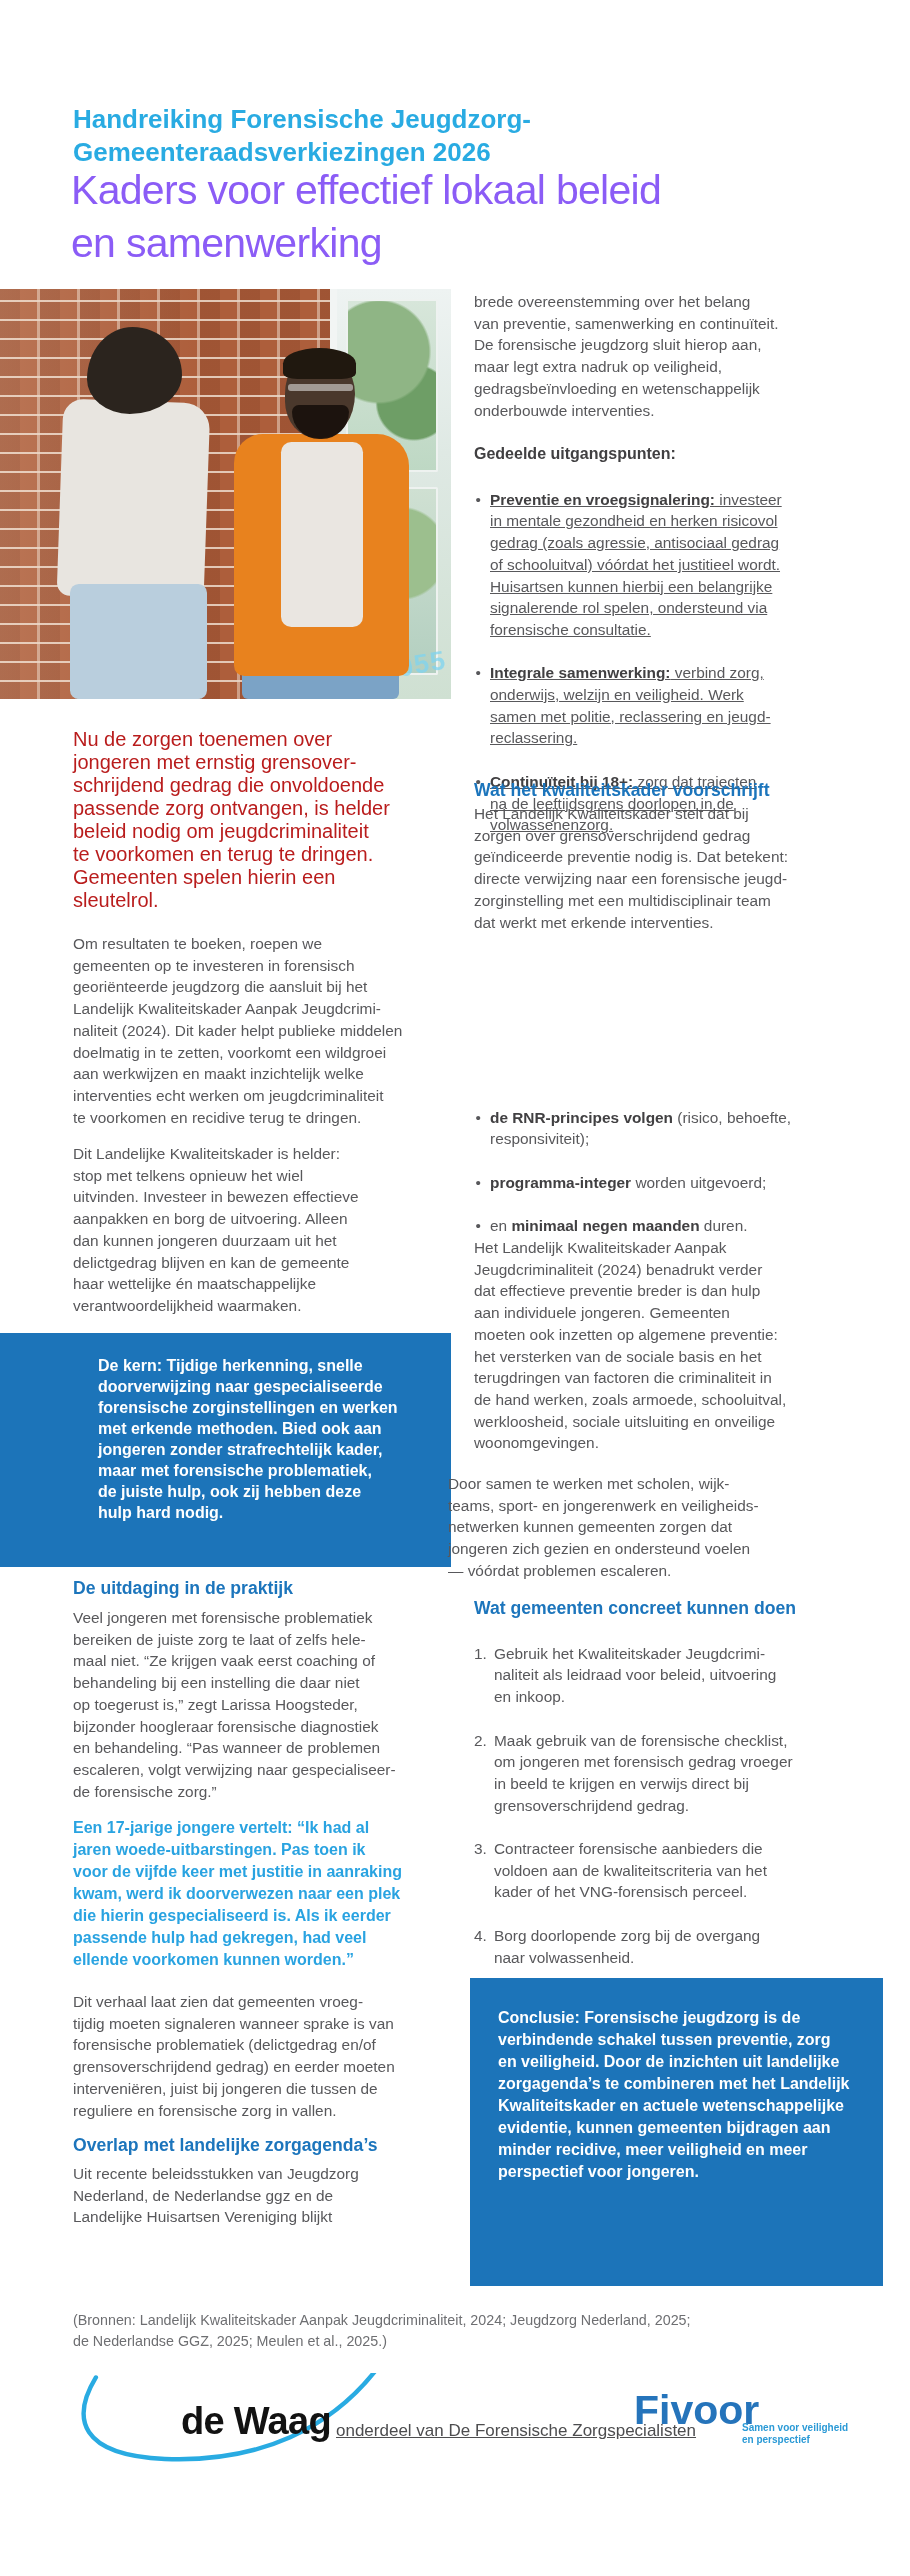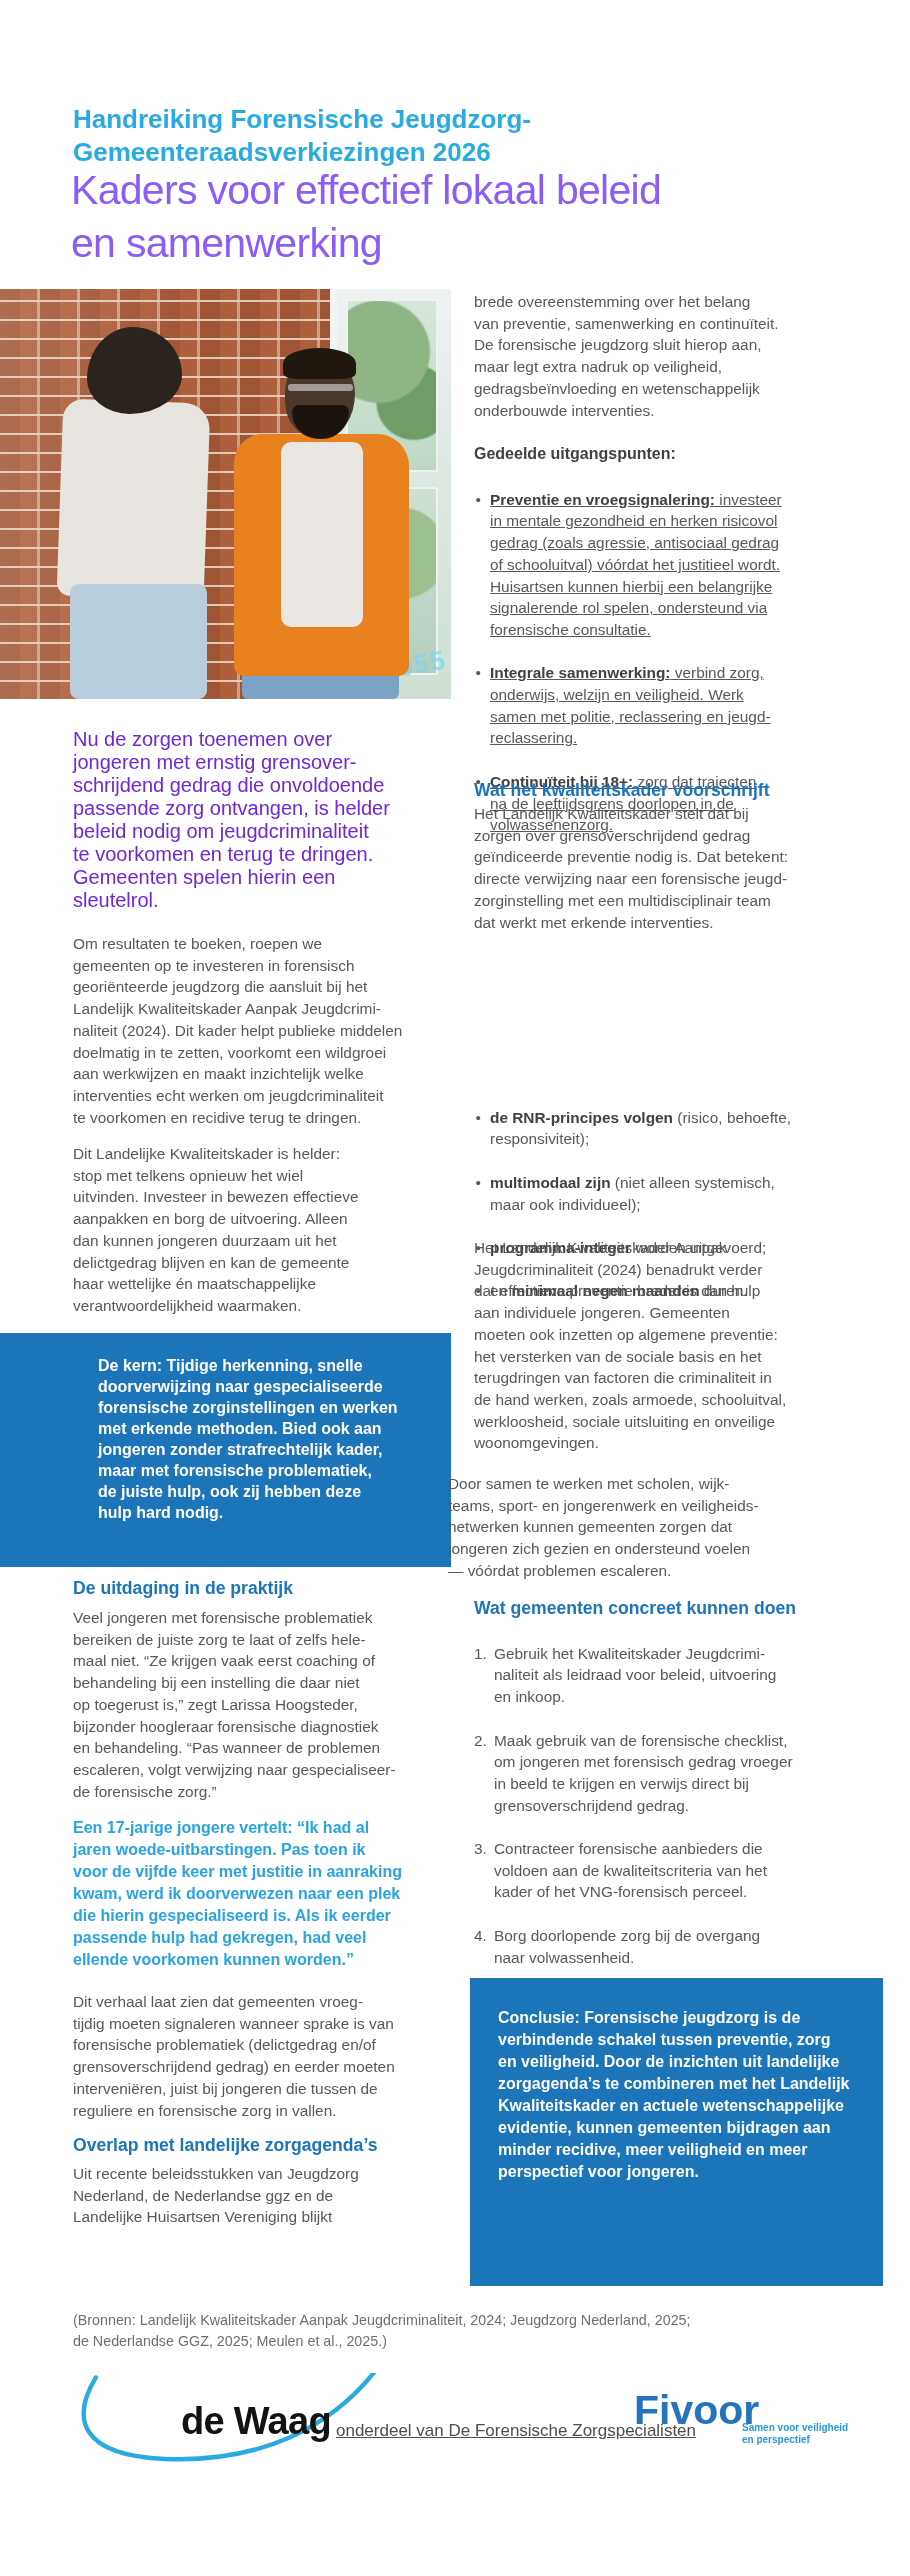--- a/index.html
+++ b/index.html
@@ -43,21 +43,21 @@
   .pl-jeans { left:70px;  top:295px; width:137px; height:115px; background:#b9cedd; border-radius:8.8px; }
   .pr-shirt { left:234px; top:145px; width:175px; height:242px; background:#e8821e; border-radius:29px 32px 10.3px 10.3px; }
   .pr-tee   { left:281px; top:153px; width:82px; height:185px; background:#eae6e1; border-radius:10.3px; }
   .pr-head  { left:285px; top:65px;  width:70px;  height:84px; background:#4a382c; border-radius:46% 54% 50% 50%/52% 52% 58% 48%; }
   .pr-hair  { left:283px; top:59px;  width:73px; height:31px;  background:#20180f; border-radius:50% 50% 20% 20%; }
   .pr-glass { left:288px; top:95px; width:65px;  height:7.3px;  background:rgba(235,235,235,.55); border-radius:2.9px; }
   .pr-beard { left:292px; top:116px; width:57px;  height:34px;  background:#17100b; border-radius:7.3px 7.3px 29px 29px; opacity:.9; }
   .pr-jeans { left:242px; top:345px; width:157px; height:65px;  background:#7ba3c6; border-radius:5.9px; }
 
   
-  #intro { left:73px; top:728px; font-size:20px; line-height:23px; color:#6d28d9; font-weight:400; }
+  #intro { left:73px; top:728px; font-size:20px; line-height:23px; color:#b91c1c; font-weight:400; }
   #p1 { left:73px; top:933px; }
   #p2 { left:73px; top:1143px; }
   #kern-box { position:absolute; left:0; top:1333px; width:451px; height:234px; background:#1C74B9;
     box-sizing:border-box; padding:22px 22px 0 98px; }
   #kern-box .txt { white-space:pre-line; color:#ffffff; font-weight:bold; font-size:16px; line-height:21px; }
   #h-uitdaging { left:73px; top:1578px; }
   #p3 { left:73px; top:1607px; }
   #quote { left:73px; top:1817px; font-size:16px; line-height:22px; font-weight:bold; color:#29A3E1; }
   #p4 { left:73px; top:1991px; }
   #h-overlap { left:73px; top:2135px; }
@@ -220,22 +220,20 @@
   <div class="abs body" id="rp2">Het Landelijk Kwaliteitskader stelt dat bij
 zorgen over grensoverschrijdend gedrag
 geïndiceerde preventie nodig is. Dat betekent:
 directe verwijzing naar een forensische jeugd-
 zorginstelling met een multidisciplinair team
 dat werkt met erkende interventies.</div>
 
   <ul class="abs body blist" id="criteria">
     <li><span></span><span class="b">de RNR-principes volgen</span><span> (risico, behoefte,
 responsiviteit);</span></li>
-    <li><span></span><span class="b">multimodaal zijn</span><span> (niet alleen systemisch,
-maar ook individueel);</span></li>
     <li><span></span><span class="b">programma-integer</span><span> worden uitgevoerd;</span></li>
     <li><span>en </span><span class="b">minimaal negen maanden</span><span> duren.</span></li>
   </ul>
 
   <div class="abs body" id="rp4">Het Landelijk Kwaliteitskader Aanpak
 Jeugdcriminaliteit (2024) benadrukt verder
 dat effectieve preventie breder is dan hulp
 aan individuele jongeren. Gemeenten
 moeten ook inzetten op algemene preventie:
 het versterken van de sociale basis en het

